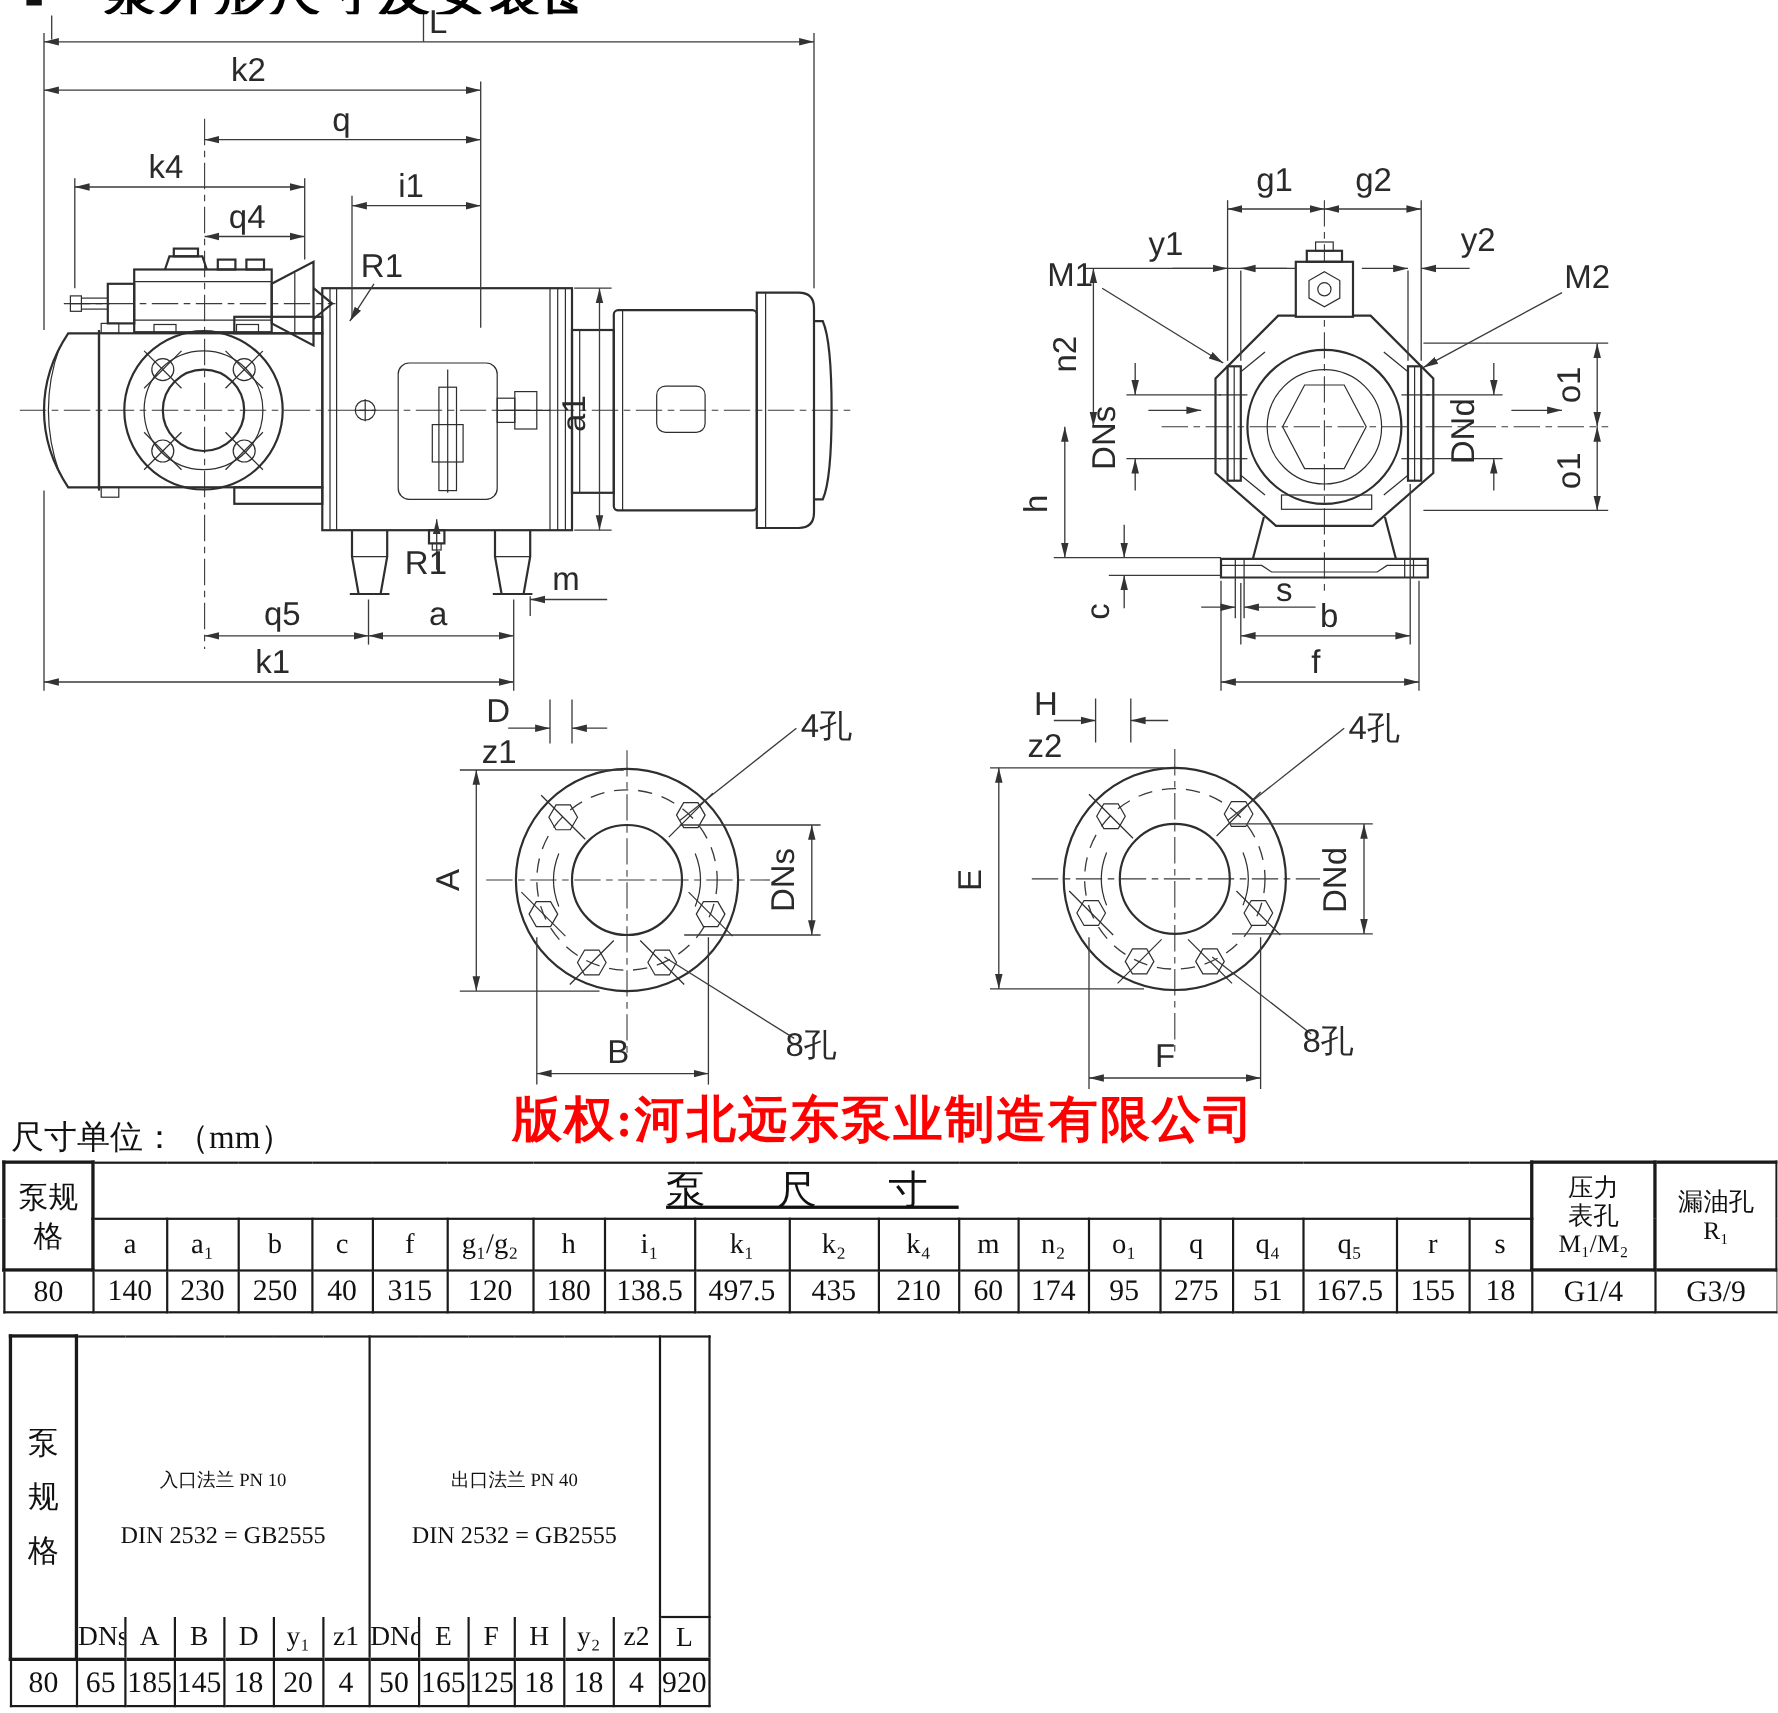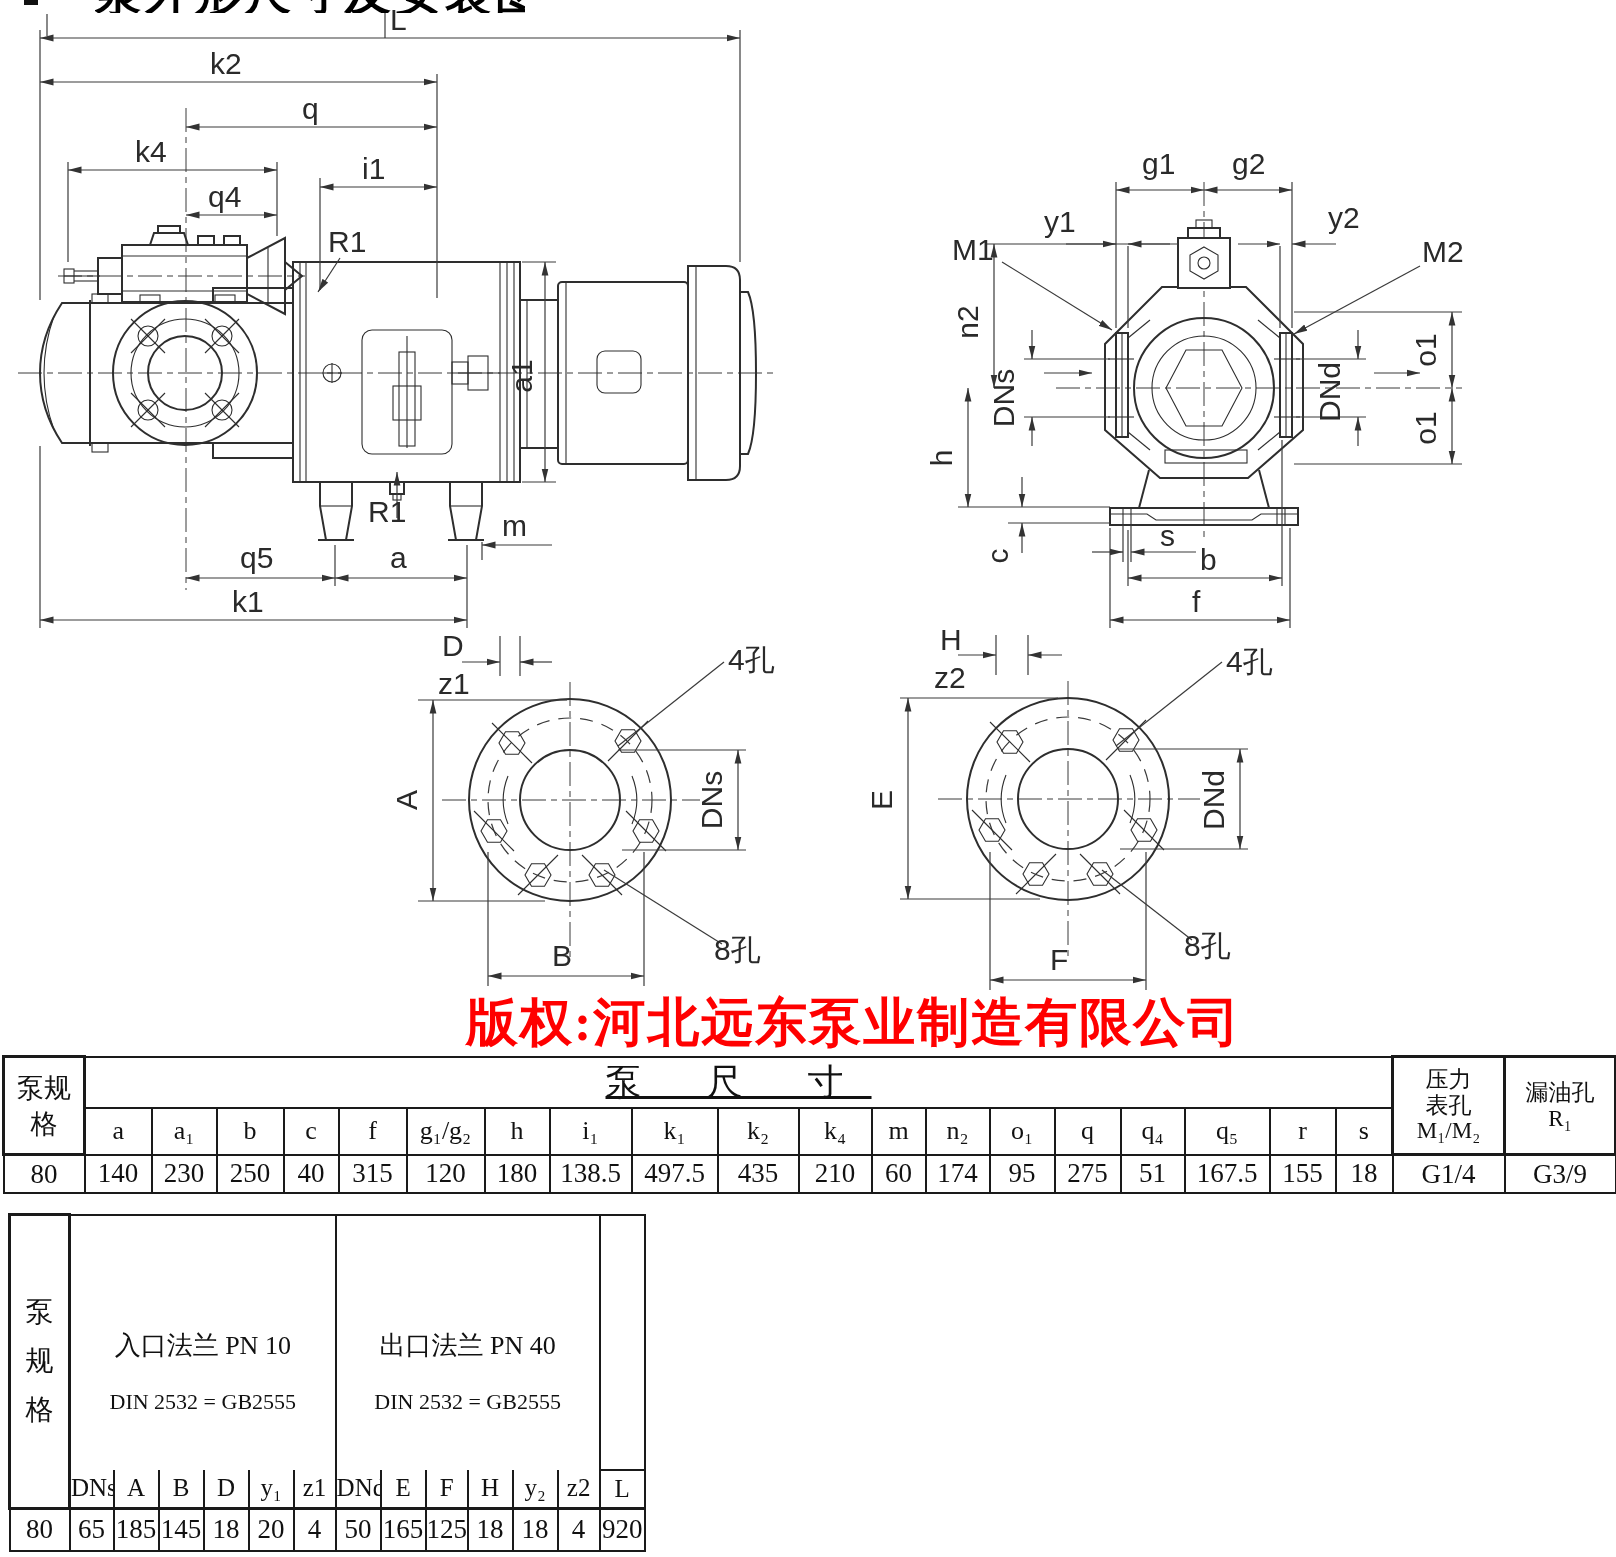--- a/index.html
+++ b/index.html
@@ -10,21 +10,21 @@
   .t{fill:none;stroke:#2e2e2e;stroke-width:1.1;}
   .d{fill:none;stroke:#3a3a3a;stroke-width:1.2;}
   .cl{fill:none;stroke:#3a3a3a;stroke-width:1;stroke-dasharray:24 5 6 5;}
   .bc{fill:none;stroke:#3a3a3a;stroke-width:1.2;stroke-dasharray:13 9;}
   .wf{fill:#ffffff;stroke:#2e2e2e;stroke-width:2;}
   
   #titleCrop{position:absolute;left:95px;top:0;width:430px;height:13px;overflow:hidden;}
   #titleCrop span{display:block;margin-top:-37px;font-size:46px;font-weight:bold;letter-spacing:4px;
                   font-family:"Liberation Serif",serif;color:#000;white-space:nowrap;}
   #unitLabel{position:absolute;left:10px;top:1014px;font-size:30px;color:#111;white-space:nowrap;}
-  #copyright{position:absolute;left:466px;top:988px;font-size:52px;font-weight:600;color:#ff0000;
+  #copyright{position:absolute;left:466px;top:988px;font-size:45px;font-weight:600;color:#ff0000;
              letter-spacing:2px;white-space:nowrap;}
   
   table{border-collapse:collapse;table-layout:fixed;}
   #t1{position:absolute;left:2px;top:1055px;width:1612px;}
   #t1 td{border:2px solid #1a1a1a;text-align:center;vertical-align:middle;padding:0;overflow:hidden;
          font-size:27px;}
   #t1 .outer{border-width:3px;}
   #t1 tr.hr1 td{height:36px;}
   #t1 tr.hr2 td{height:45px;font-size:26px;}
   #t1 tr.vr td{height:36px;}
@@ -34,21 +34,21 @@
   #t2{position:absolute;left:8px;top:1213px;width:635px;}
   #t2 td{border:2px solid #1a1a1a;text-align:center;vertical-align:middle;padding:0;overflow:hidden;
          font-size:26px;}
   #t2 .outer{border-width:3px;}
   #t2 tr.fr1 td{height:253px;}
   #t2 tr.fr2 td{height:36px;border-top:none;font-size:25px;}
   #t2 tr.fr2 td.ltop{border-top:2px solid #1a1a1a;}
   #t2 tr.fr1 td.nb{border-bottom:none;}
   #t2 tr.fr3 td{height:40px;border-top:3px solid #1a1a1a;font-size:27px;}
   #t2 .specCell div{margin:11px 0;font-size:28px;}
-  #t2 .ft{margin-top:58px;font-size:26px;}
+  #t2 .ft{margin-top:58px;font-size:17px;}
   #t2 .fs{margin-top:26px;font-size:22px;}
 </style>
 </head>
 <body>
 
 <div id="stage">
 
   <svg width="1616" height="1050" viewBox="0 0 1616 1050">
     <defs>
       <marker id="ar" viewBox="0 0 14 8" refX="13.5" refY="4" markerWidth="14" markerHeight="8" orient="auto-start-reverse" markerUnits="userSpaceOnUse">
@@ -388,20 +388,21 @@
       <text x="1184" y="956">8孔</text>
     </g>
   </svg>
 
   
   <div id="titleCrop">
     <span>泵外形尺寸及安装图</span>
   </div>
 
   
+  <div id="unitLabel">尺寸单位：（mm）</div>
   <div id="copyright">版权:河北远东泵业制造有限公司</div>
 
   
   <table id="t1">
     <colgroup>
       <col style="width:81px">
         <col style="width:67px">
         <col style="width:65px">
         <col style="width:67px">
       <col style="width:55px">

